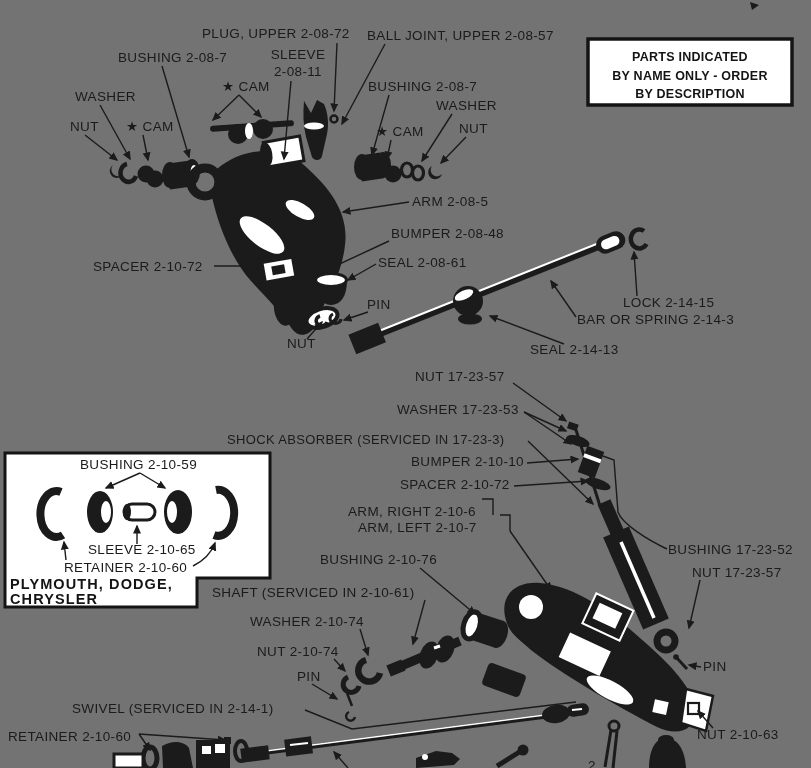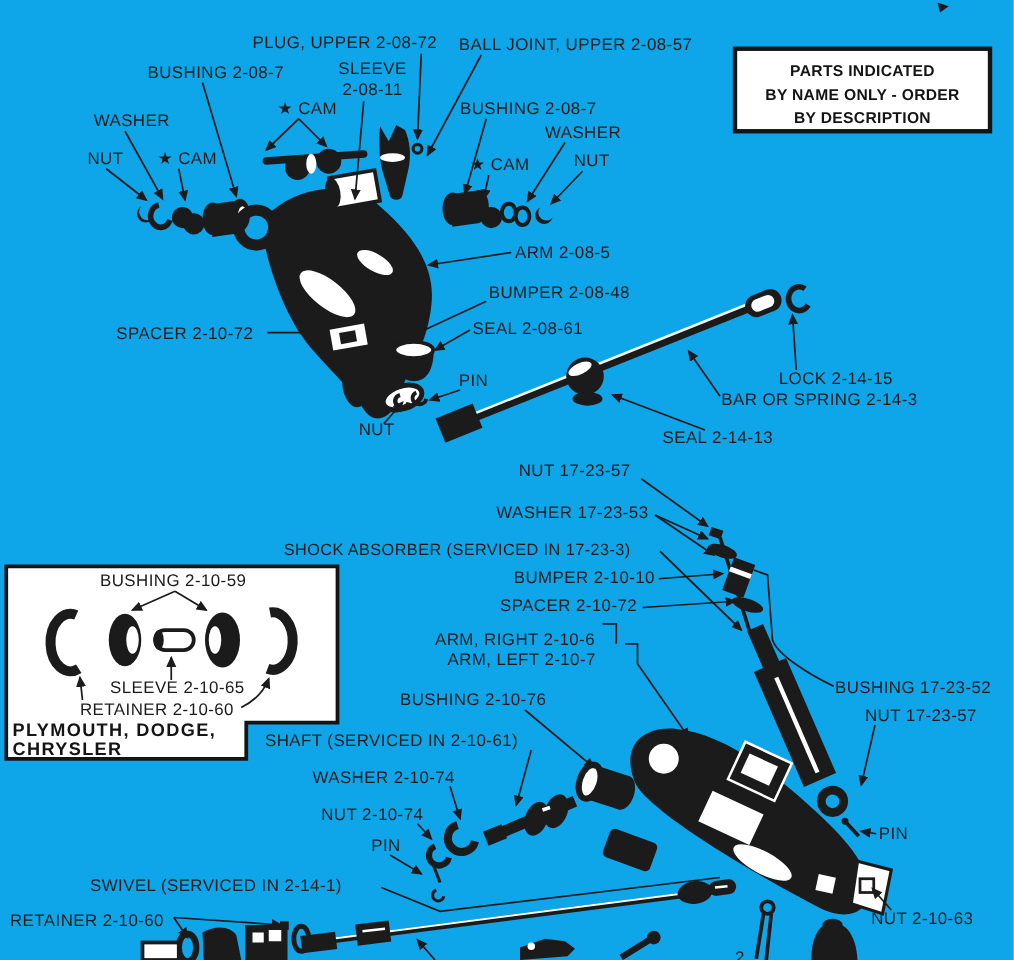--- a/index.html
+++ b/index.html
@@ -1,16 +1,16 @@
 <!DOCTYPE html>
 <html><head>
 <meta charset="utf-8">
 <style>
   html,body{margin:0;padding:0;background:#e8e8e8;}
-  #stage{width:811px;height:768px;background:#0ea5e9;position:relative;margin:0 auto;overflow:hidden;}
+  #stage{width:811px;height:768px;background:#737373;position:relative;margin:0 auto;overflow:hidden;}
   svg{display:block;}
   .lbl{font-family:"Liberation Sans","DejaVu Sans",sans-serif;font-size:13.5px;letter-spacing:.35px;fill:#1b1b1b;}
   .small{font-size:13px;}
   .notice{font-family:"Liberation Sans","DejaVu Sans",sans-serif;font-size:12.5px;font-weight:bold;letter-spacing:.25px;fill:#141414;text-anchor:middle;}
   .makes{font-family:"Liberation Sans","DejaVu Sans",sans-serif;font-size:14.5px;font-weight:bold;letter-spacing:1.1px;fill:#141414;}
   .ld{stroke:#1b1b1b;stroke-width:1.4;fill:none;}
   .ink{fill:#1b1b1b;}
   .box{fill:#ffffff;stroke:#141414;}
 </style>
 </head>

